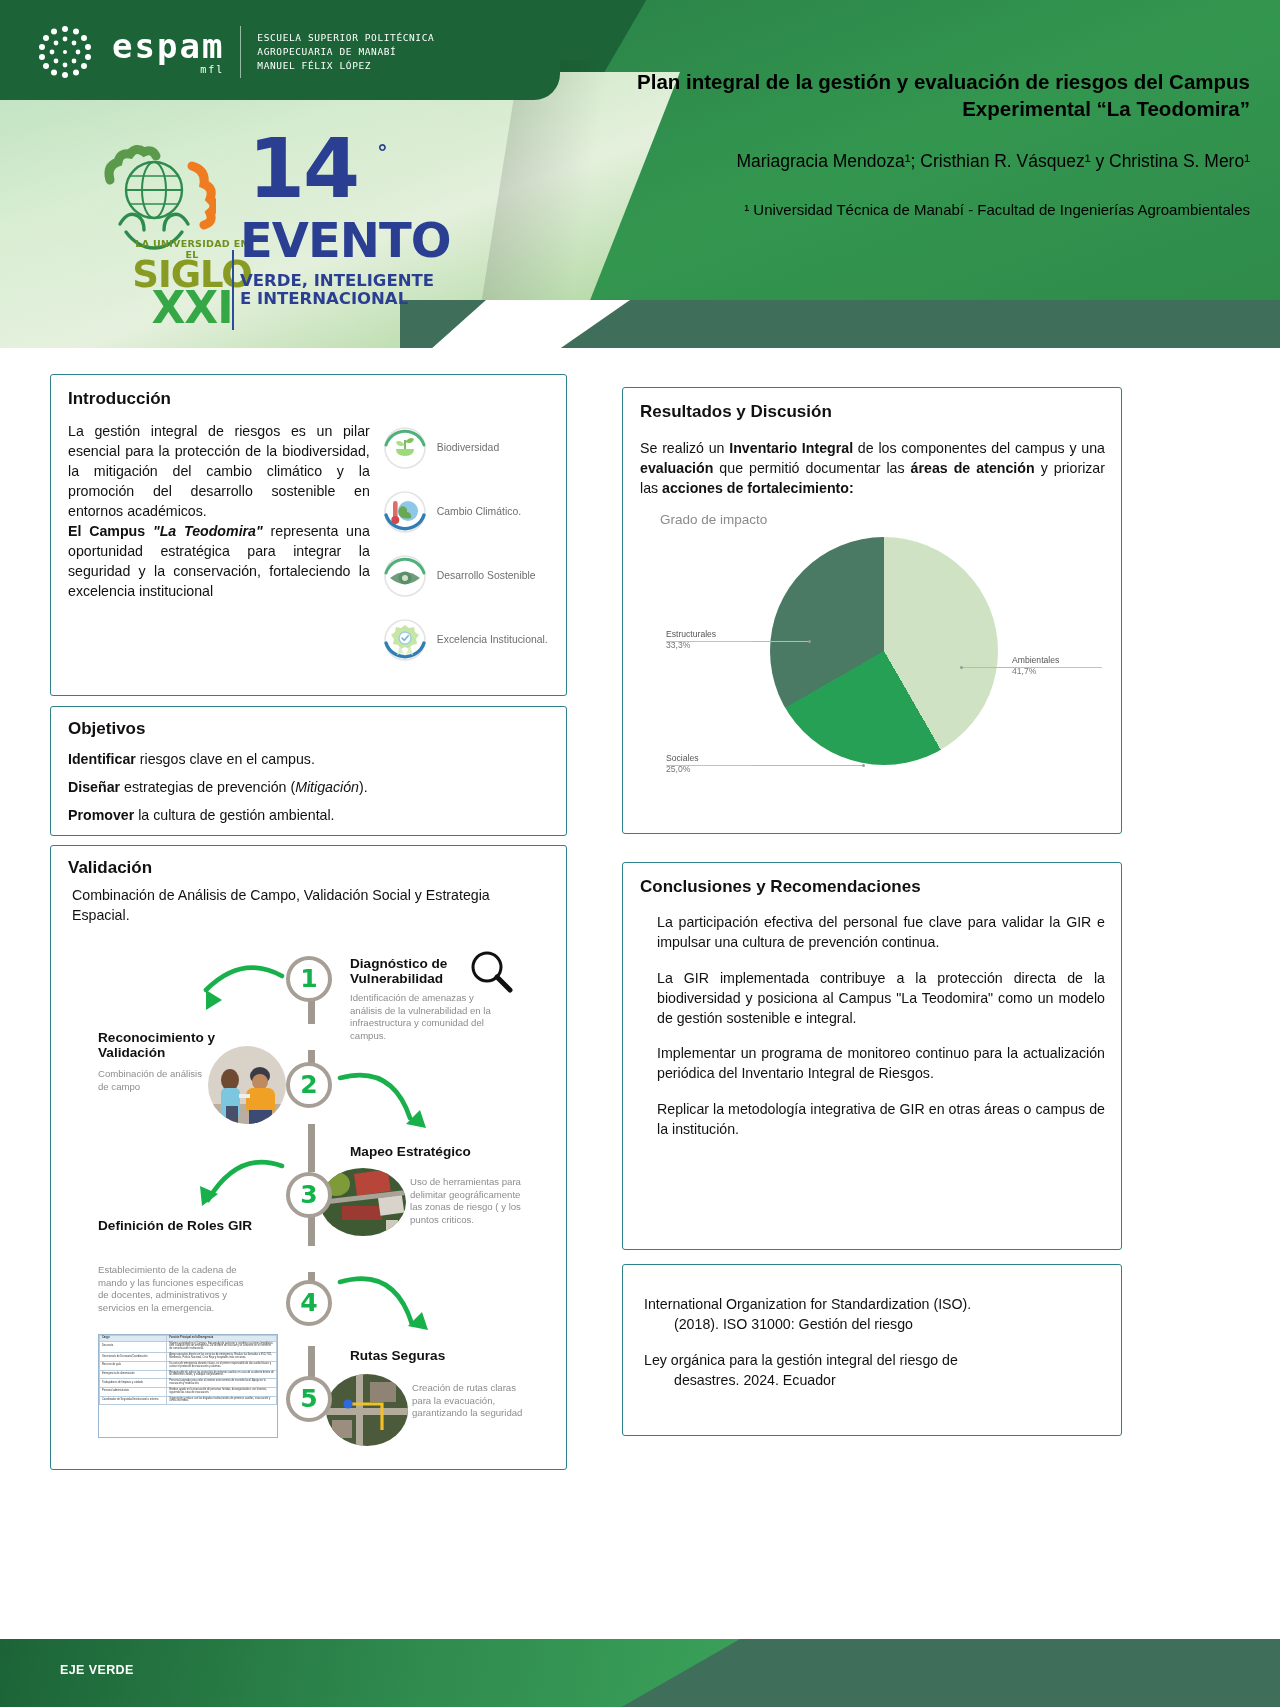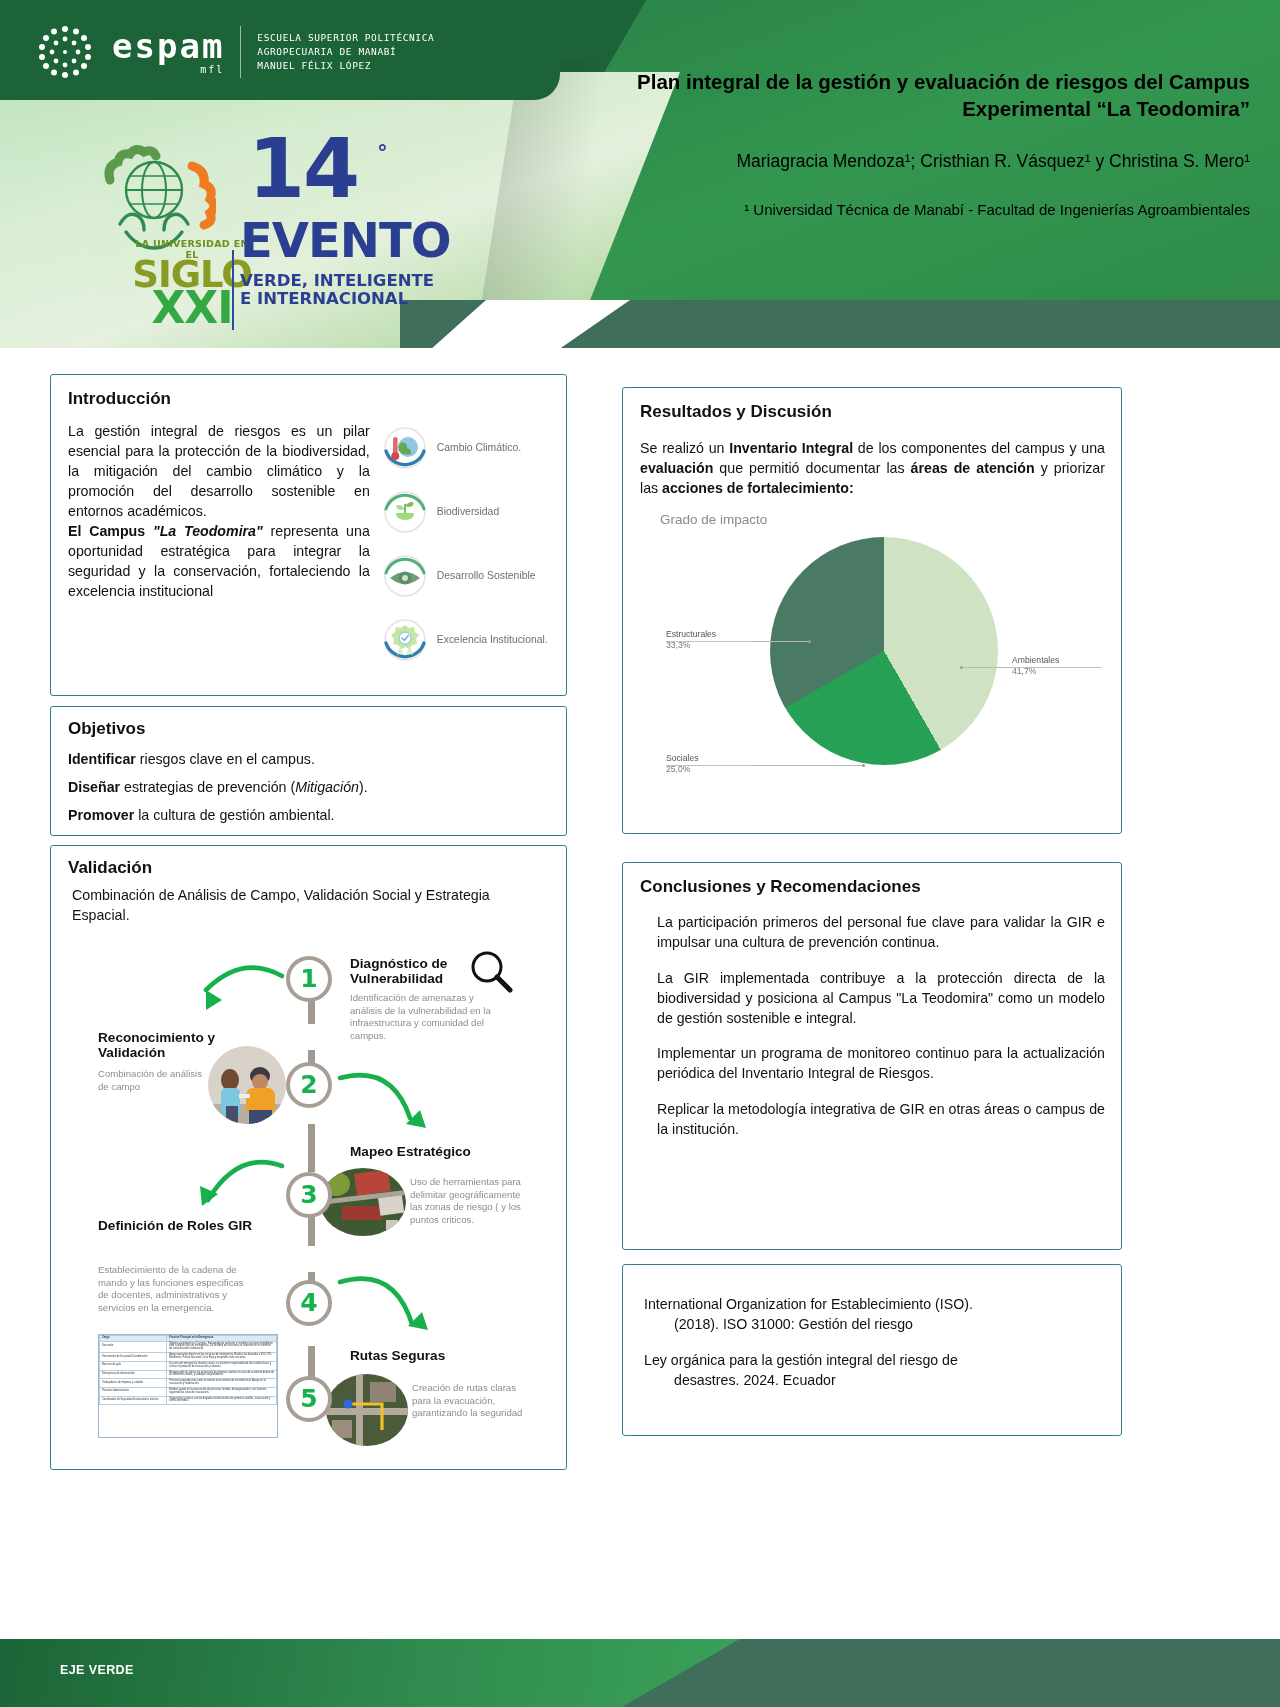--- a/index.html
+++ b/index.html
@@ -281,42 +281,42 @@
       <p class="ptext" style="margin-top:0">
         <b>El Campus </b><b><i>"La Teodomira"</i></b><span> representa una oportunidad estratégica para integrar la seguridad y la conservación, fortaleciendo la excelencia institucional</span>
       </p>
     </div>
     <div class="intro-icons">
 
       <div class="ico-row">
         <div class="ico-circ">
           <svg viewBox="0 0 50 50" width="50" height="50">
             <circle cx="25" cy="25" r="20" fill="#fff" stroke="#e3e3e3" stroke-width="1.6"></circle>
+            <path d="M6 22 A20 20 0 0 1 44 22" fill="none" stroke="#4fb07a" stroke-width="3" stroke-linecap="round"></path>
+            <path d="M25 33 q-9 0-9-7 h18 q0 7-9 7z" fill="#9ed97c"></path>
+            <path d="M25 26 v-9" stroke="#5aa84c" stroke-width="1.6"></path>
+            <path d="M25 19 q5-6 9-3 q-2 6-9 3z" fill="#7cc35a"></path>
+            <path d="M25 22 q-5-6-9-3 q2 6 9 3z" fill="#a8de86"></path>
+          </svg>
+        </div>
+        <div class="ico-lbl">Biodiversidad</div>
+      </div>
+
+      <div class="ico-row">
+        <div class="ico-circ">
+          <svg viewBox="0 0 50 50" width="50" height="50">
+            <circle cx="25" cy="25" r="20" fill="#fff" stroke="#e3e3e3" stroke-width="1.6"></circle>
             <path d="M6 28 A20 20 0 0 0 44 28" fill="none" stroke="#2f7fb5" stroke-width="3.4" stroke-linecap="round"></path>
             <circle cx="28" cy="24" r="10" fill="#8fc7e8"></circle>
             <path d="M22 19 q6 1 5 6 q5 1 4 6 q-8 2-12-3 q-2-6 3-9z" fill="#6aa84f"></path>
             <rect x="13" y="14" width="4.6" height="18" rx="2.3" fill="#e06b6b"></rect>
             <circle cx="15.3" cy="33" r="4" fill="#d04a4a"></circle>
           </svg>
         </div>
         <div class="ico-lbl" style="white-space:pre-line">Cambio Climático.</div>
-      </div>
-
-      <div class="ico-row">
-        <div class="ico-circ">
-          <svg viewBox="0 0 50 50" width="50" height="50">
-            <circle cx="25" cy="25" r="20" fill="#fff" stroke="#e3e3e3" stroke-width="1.6"></circle>
-            <path d="M6 22 A20 20 0 0 1 44 22" fill="none" stroke="#4fb07a" stroke-width="3" stroke-linecap="round"></path>
-            <path d="M25 33 q-9 0-9-7 h18 q0 7-9 7z" fill="#9ed97c"></path>
-            <path d="M25 26 v-9" stroke="#5aa84c" stroke-width="1.6"></path>
-            <path d="M25 19 q5-6 9-3 q-2 6-9 3z" fill="#7cc35a"></path>
-            <path d="M25 22 q-5-6-9-3 q2 6 9 3z" fill="#a8de86"></path>
-          </svg>
-        </div>
-        <div class="ico-lbl">Biodiversidad</div>
       </div>
 
       <div class="ico-row">
         <div class="ico-circ">
           <svg viewBox="0 0 50 50" width="50" height="50">
             <circle cx="25" cy="25" r="20" fill="#fff" stroke="#e3e3e3" stroke-width="1.6"></circle>
             <path d="M6 22 A20 20 0 0 1 44 22" fill="none" stroke="#4fb07a" stroke-width="3" stroke-linecap="round"></path>
             <path d="M10 27 q15-12 30 0 q-15 12-30 0z" fill="#6f9c7c"></path>
             <circle cx="25" cy="27" r="6.5" fill="#5b8c6b"></circle>
             <circle cx="25" cy="27" r="3" fill="#cfe3c4"></circle>
@@ -514,29 +514,29 @@
       <div>25,0%</div>
     </div>
     <div class="lead-under" style="left:26px; top:234px; width:86px;"></div>
     <div class="leader" style="left:112px; top:234px; width:112px;"></div>
     <div class="leaddot" style="left:222px; top:232.5px"></div>
   </div>
 </div>
 
 <div class="card" id="card-con">
   <div class="card-h">Conclusiones y Recomendaciones</div>
-  <p class="con-p">La participación primeros del personal fue clave para validar la GIR e impulsar una cultura de prevención continua.</p>
+  <p class="con-p">La participación efectiva del personal fue clave para validar la GIR e impulsar una cultura de prevención continua.</p>
   <p class="con-p">La GIR implementada contribuye a la protección directa de la biodiversidad y posiciona al Campus "La Teodomira" como un modelo de gestión sostenible e integral.</p>
   <p class="con-p">Implementar un programa de monitoreo continuo para la actualización periódica del Inventario Integral de Riesgos.</p>
   <p class="con-p">Replicar la metodología integrativa de GIR en otras áreas o campus de la institución.</p>
 </div>
 
 <div class="card" id="card-bib">
   <p class="bib-p">
-    <span>International Organization for Establecimiento (ISO).</span>
+    <span>International Organization for Standardization (ISO).</span>
     <span class="hang">(2018). ISO 31000:  Gestión del riesgo</span>
   </p>
   <p class="bib-p">
     <span>Ley orgánica para la gestión integral del riesgo de</span>
     <span class="hang">desastres. 2024. Ecuador</span>
   </p>
 </div>
 
 <div class="footer">
   <div class="ft-dark"></div>

